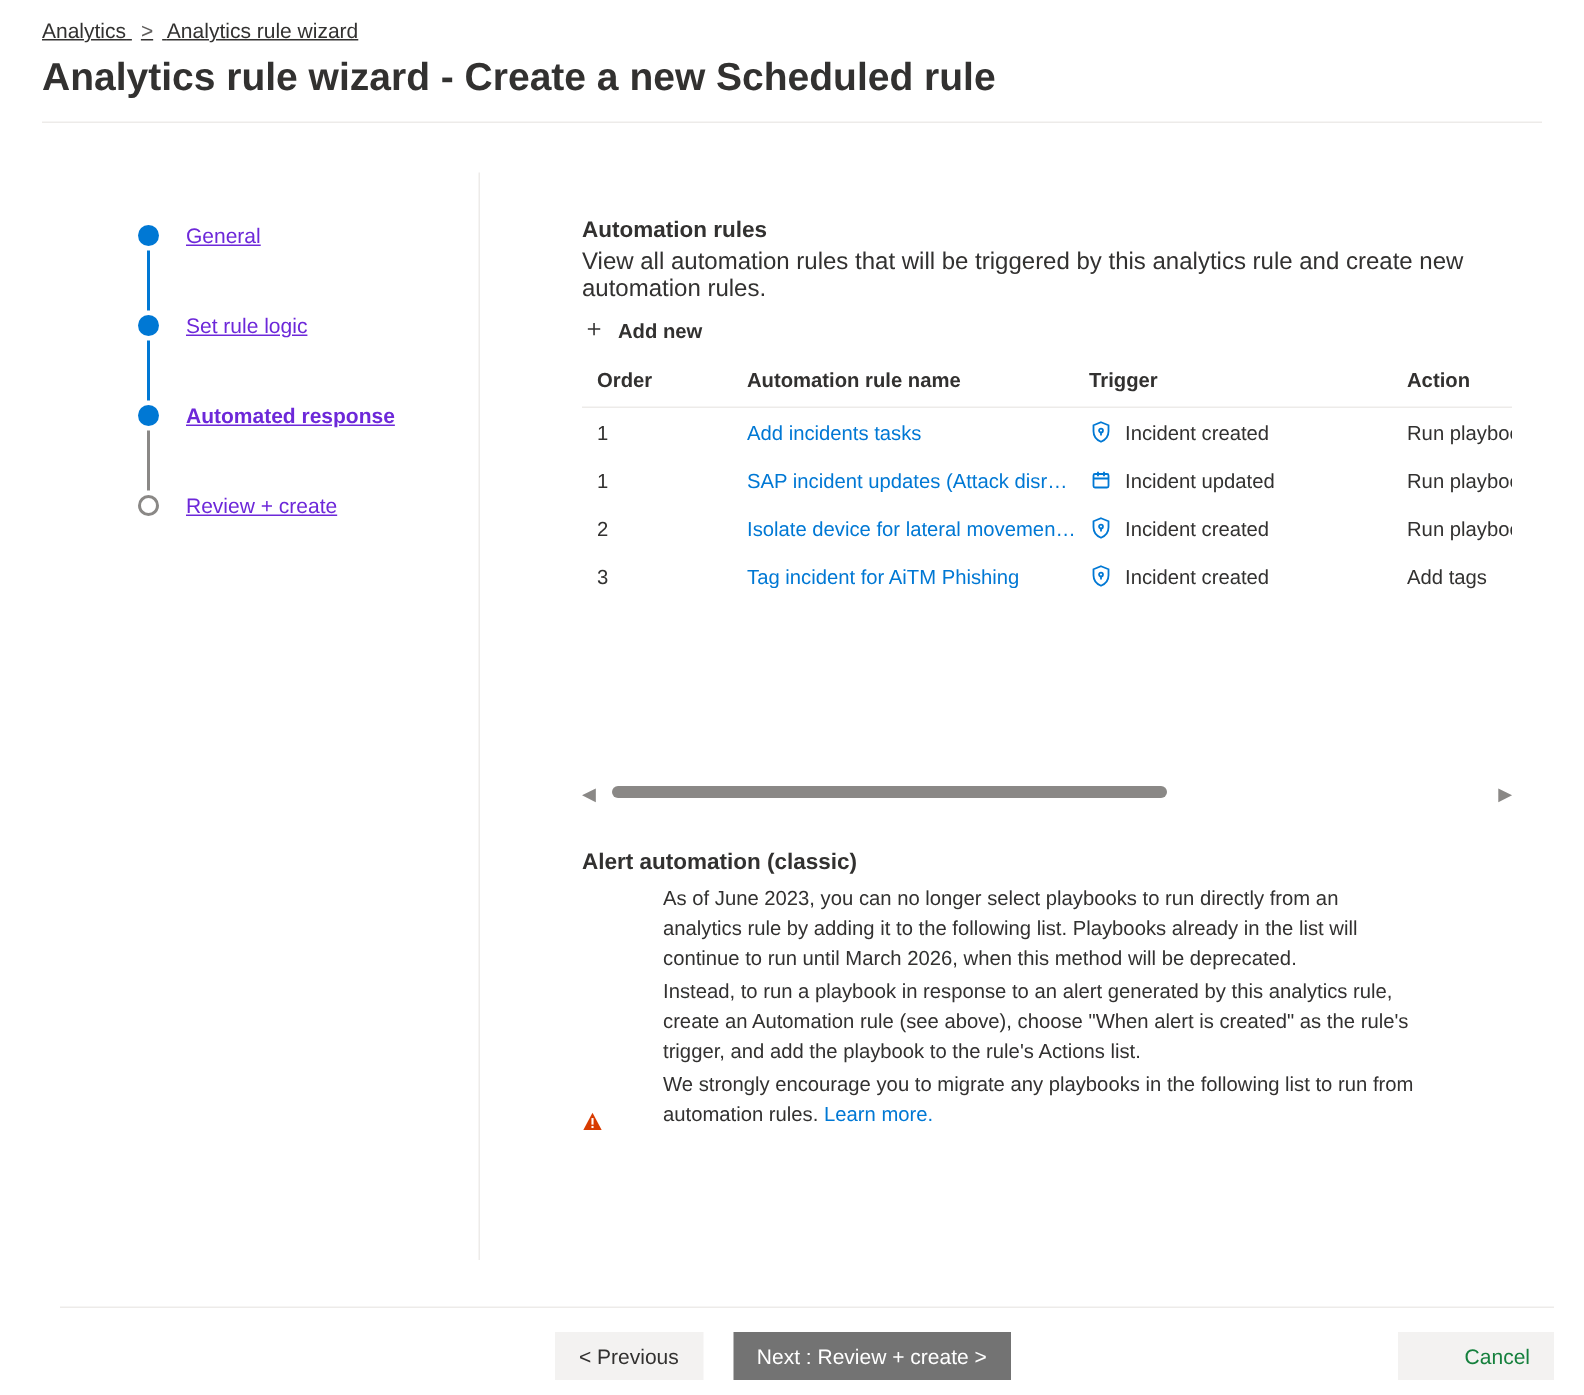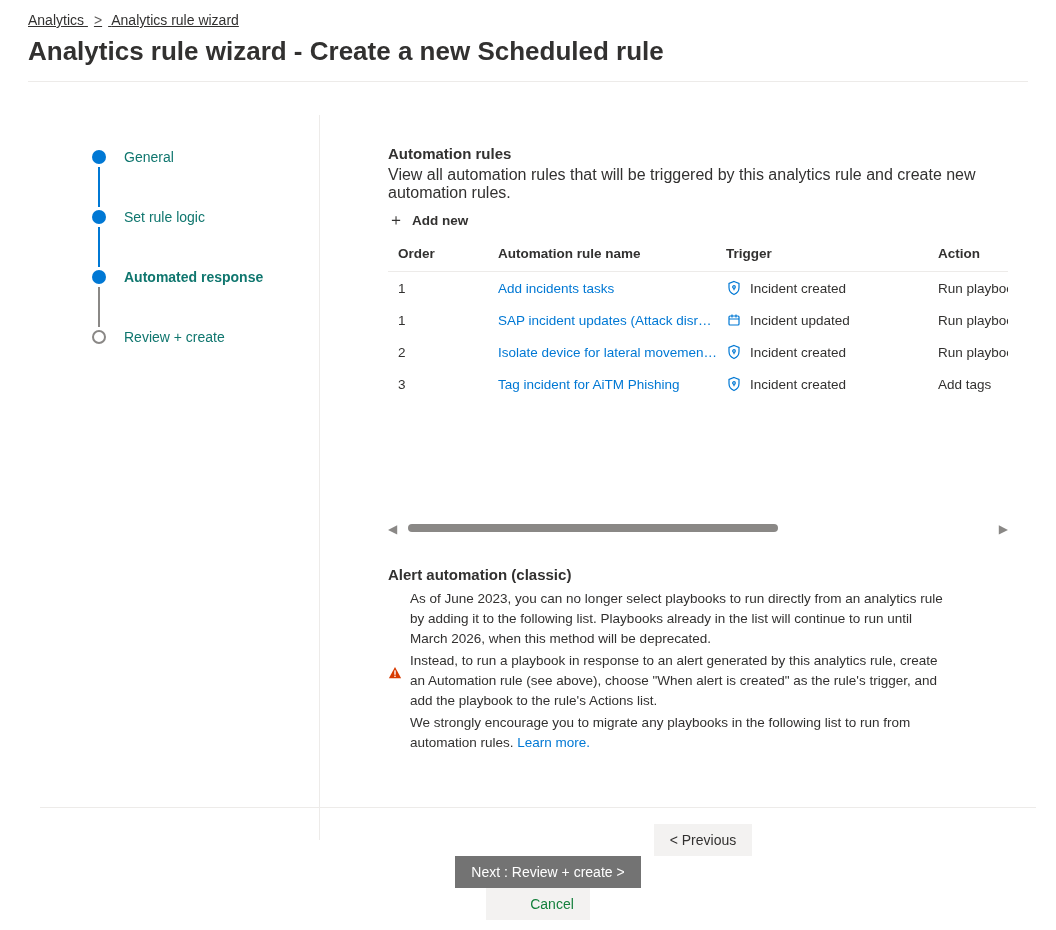--- a/index.html
+++ b/index.html
@@ -11,21 +11,21 @@
   .page-title { font-size:26px; font-weight:600; padding:0 28px 14px 28px;}
   .rule-hr { border:none; border-top:1px solid #edebe9; margin:0 28px;}
 
   .body-area { position:absolute; top:115px; left:40px; right:20px; bottom:90px; display:flex;}
   .stepper-col { width:280px; border-right:1px solid #edebe9; padding:30px 0 0 52px;}
   .step { display:flex; align-items:center; height:24px; position:relative;}
   .step + .step { margin-top:36px;}
   .step-dot { width:14px; height:14px; border-radius:50%; flex-shrink:0; margin-right:18px; position:relative; z-index:1;}
   .dot-filled { background:#0078d4; }
   .dot-open { background:#fff; border:2px solid #8a8886;}
-  .step-label { font-size:14px; color:#0f766e;}
+  .step-label { font-size:14px; color:#6d28d9;text-decoration:underline;}
   .step.current .step-label { font-weight:600;}
   .connector { position:absolute; left:6px; top:22px; width:2px; height:40px; background:#0078d4;}
   .connector.gray { background:#8a8886;}
 
   .content-col { flex:1; padding:30px 0 0 68px; overflow:hidden;}
   .section-title { font-weight:600; font-size:15px; margin-bottom:4px;}
   .section-desc { color:#323130; font-size:16px; margin-bottom:10px;}
   .add-new { display:flex; align-items:center; font-weight:600; font-size:13.5px; margin-bottom:8px; cursor:pointer;}
   .add-new .plus { font-size:16px; line-height:1; margin-right:8px; font-weight:400;}
 
@@ -41,27 +41,27 @@
   .trig-icon { width:16px; height:16px; margin-right:8px; flex-shrink:0; }
 
   .scroll-sim { position:relative; margin-top:120px; width:620px; height:16px;}
   .scroll-arrow { position:absolute; top:2px; color:#8a8886; font-size:12px; user-select:none;}
   .scroll-arrow.left { left:0;}
   .scroll-arrow.right { right:0;}
   .scroll-track { position:absolute; left:20px; right:20px; top:4px; height:8px;}
   .scroll-thumb { position:absolute; left:0; top:0; height:8px; width:370px; background:#8a8886; border-radius:4px;}
 
   .alert-section { margin-top:30px; width:560px;}
-  .alert-body { display:flex; align-items:center; margin-top:6px;}
+  .alert-body { display:flex; align-items:flex-end; margin-top:6px;gap:32px;}
   .warn-icon { flex-shrink:0; margin-right:8px; margin-top:2px;}
   .alert-text { font-size:13.5px; line-height:20px;}
   .alert-text p { margin:0 0 2px 0;}
   .learn-link { color:#0078d4; cursor:pointer;}
 
-  .footer { position:absolute; left:40px; right:20px; bottom:10px; border-top:1px solid #edebe9; padding:16px 0 0 0; display:flex; align-items:center;flex-direction:column;}
+  .footer { position:absolute; left:40px; right:20px; bottom:10px; border-top:1px solid #edebe9; padding:16px 0 0 0; display:flex; align-items:center;}
   .footer-spacer { flex:1;}
   .btn { height:32px; padding:0 16px; font-size:14px; border:none; cursor:pointer; display:flex; align-items:center;}
   .btn.secondary { background:#f3f2f1; color:#323130; margin-left:330px;}
   .btn.primary { background:#737373; color:#fff; font-weight:400; margin-left:20px;text-align:right;}
   .btn.cancel { background:#f3f2f1; color:#15803d;padding-left:44px;}
 </style>
 </head>
 <body>
 
 <div class="breadcrumb">

